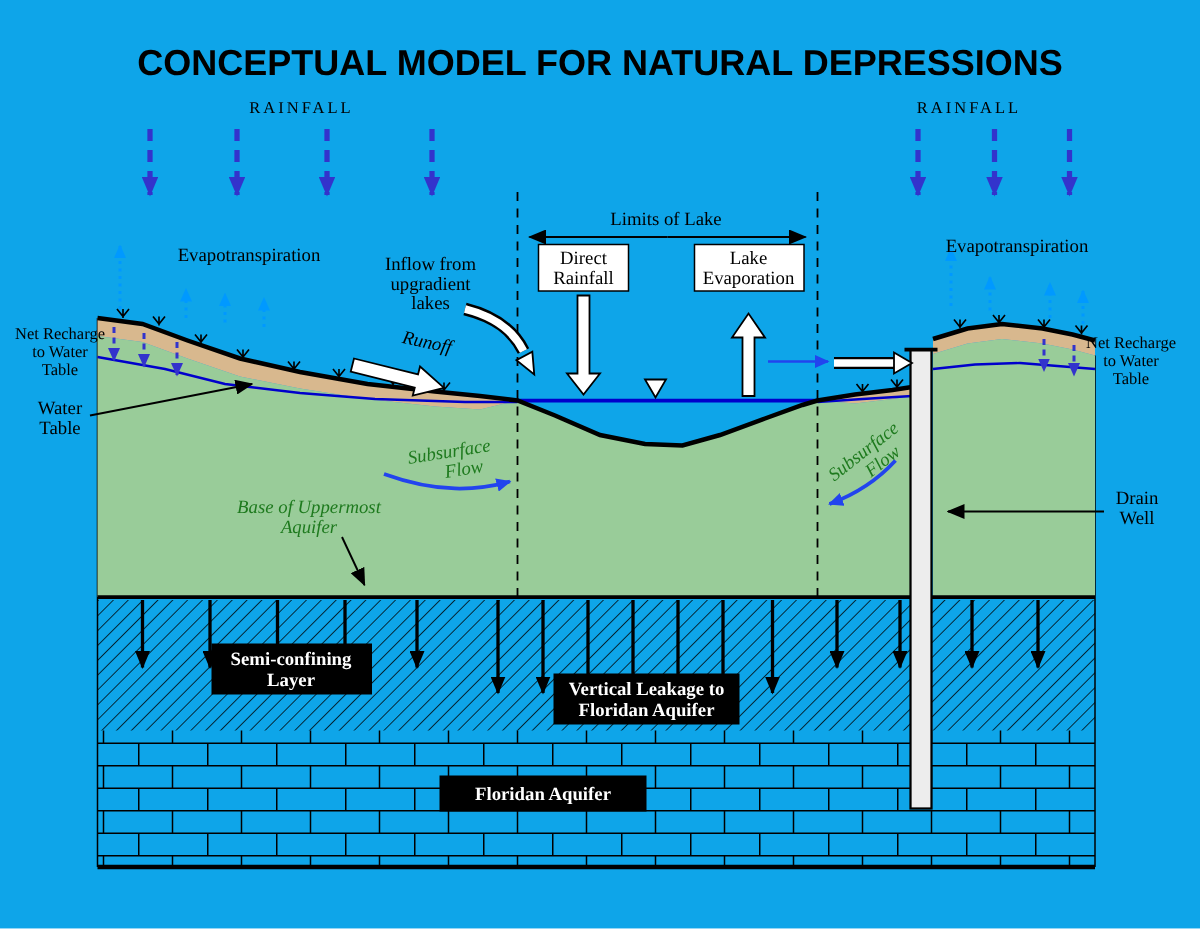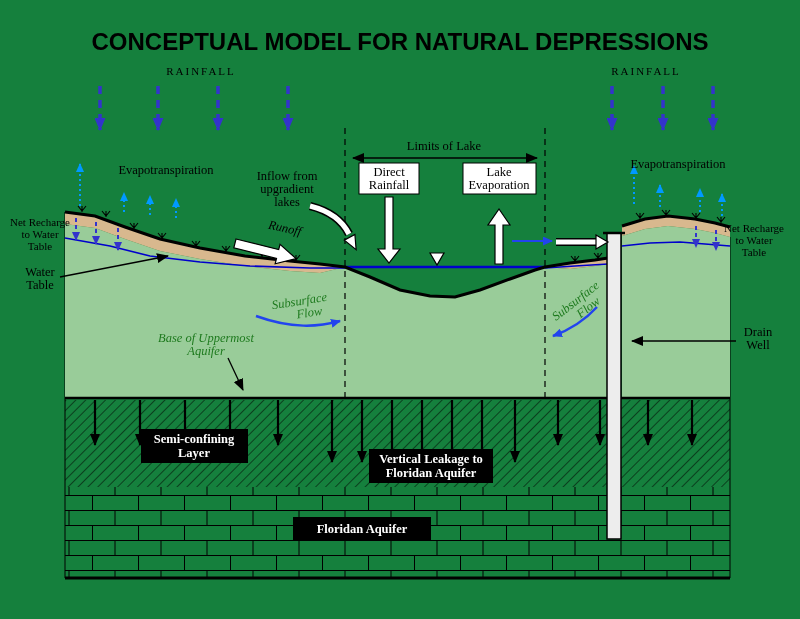--- a/index.html
+++ b/index.html
@@ -1,16 +1,16 @@
 <!DOCTYPE html>
 <html><head>
 <meta charset="utf-8">
 <style>
   html,body{margin:0;padding:0;background:#fff;}
-  .stage{position:relative;width:800px;height:619px;background:#15803d;overflow:hidden;}
+  .stage{position:relative;width:800px;height:619px;background:#0ea5e9;overflow:hidden;}
   svg{display:block;}
   .t{font-family:"Liberation Serif","DejaVu Serif",serif;font-size:12.5px;fill:#000;}
   .tc{text-anchor:middle;}
   .ti{font-style:italic;}
   .tg{fill:#1E7A1E;}
   .tw{fill:#FFFFFF;font-weight:bold;font-size:12.5px;}
   .ts{font-size:11px;}
   .rain{font-size:11px;letter-spacing:2px;}
   .title-t{font-family:"Liberation Sans","DejaVu Sans",sans-serif;font-weight:bold;font-size:24px;fill:#000;}
 </style>

